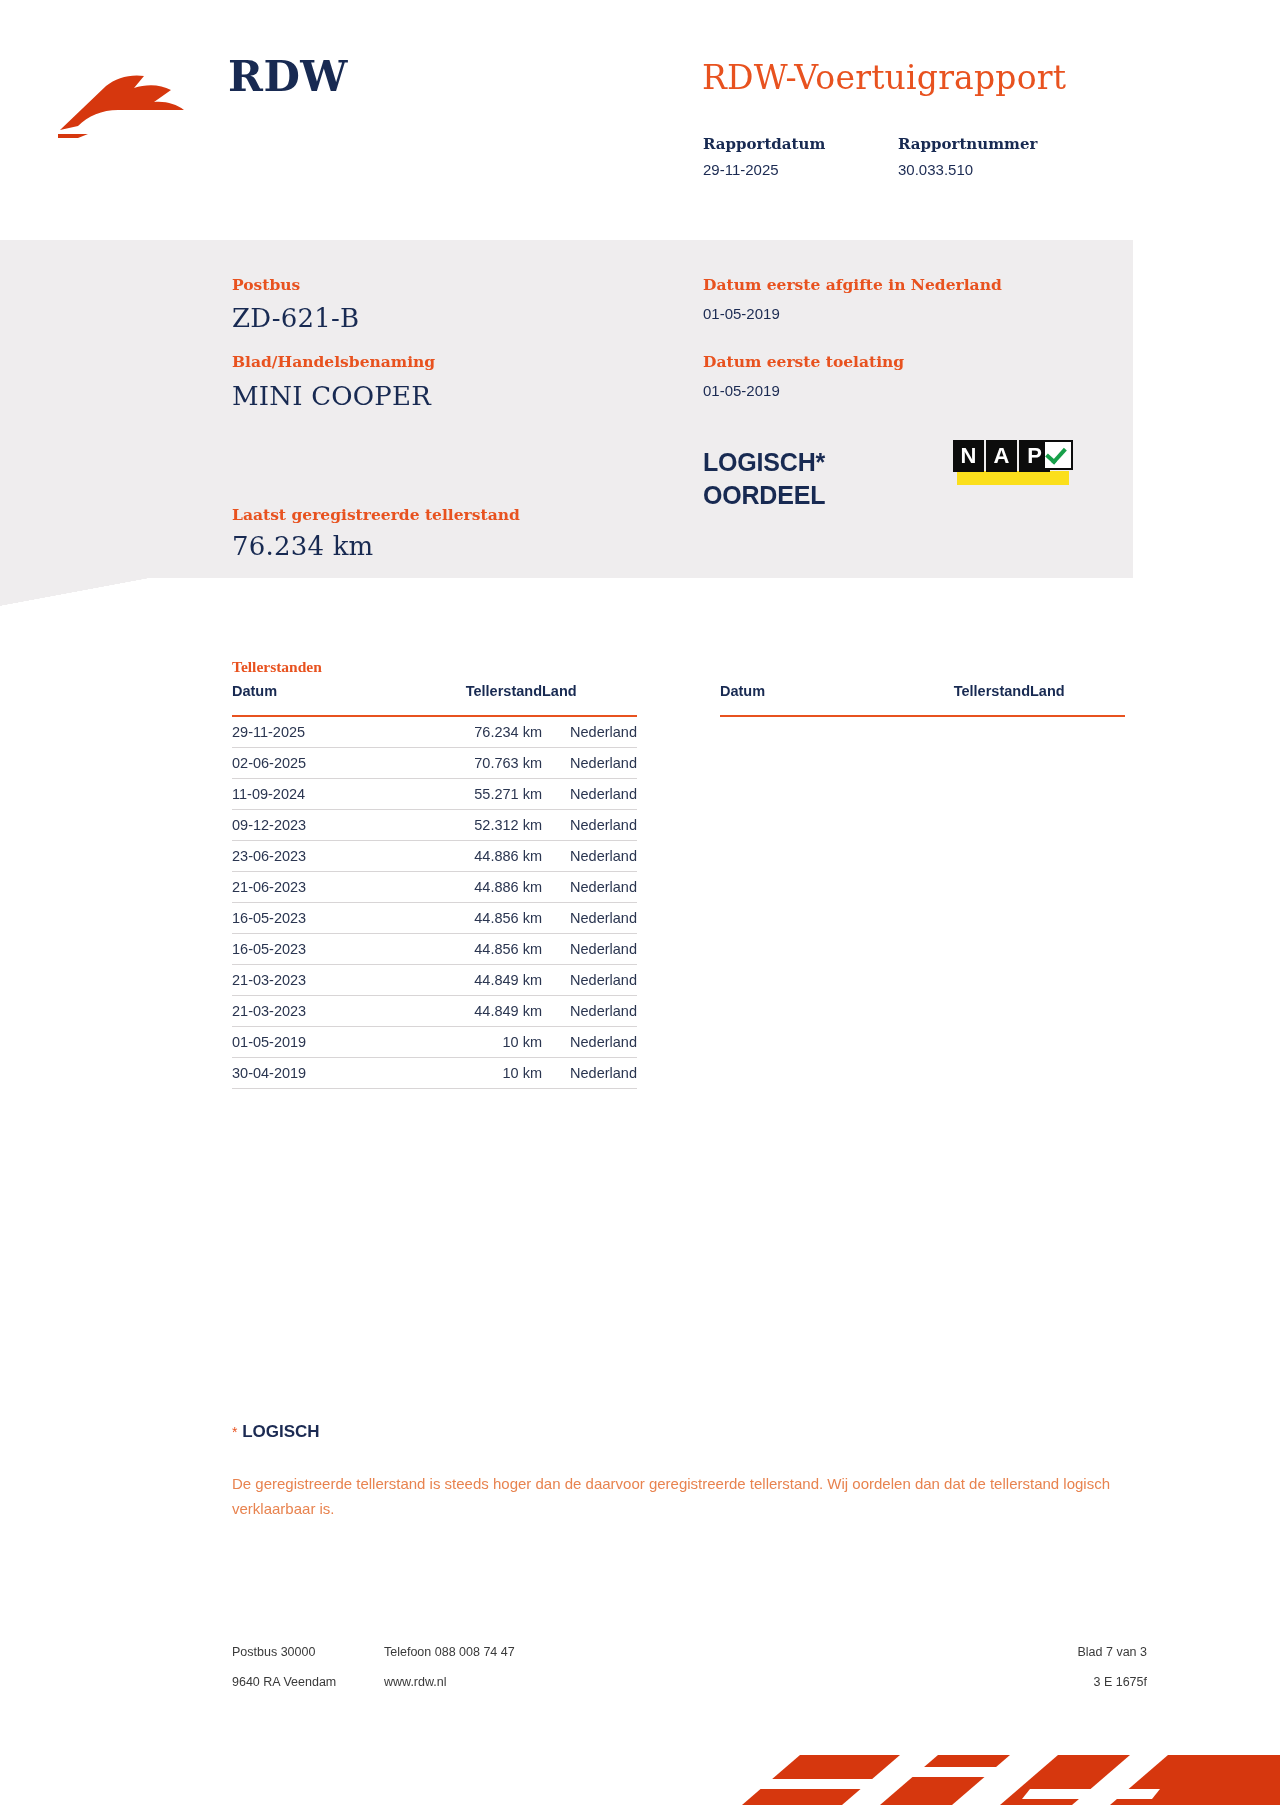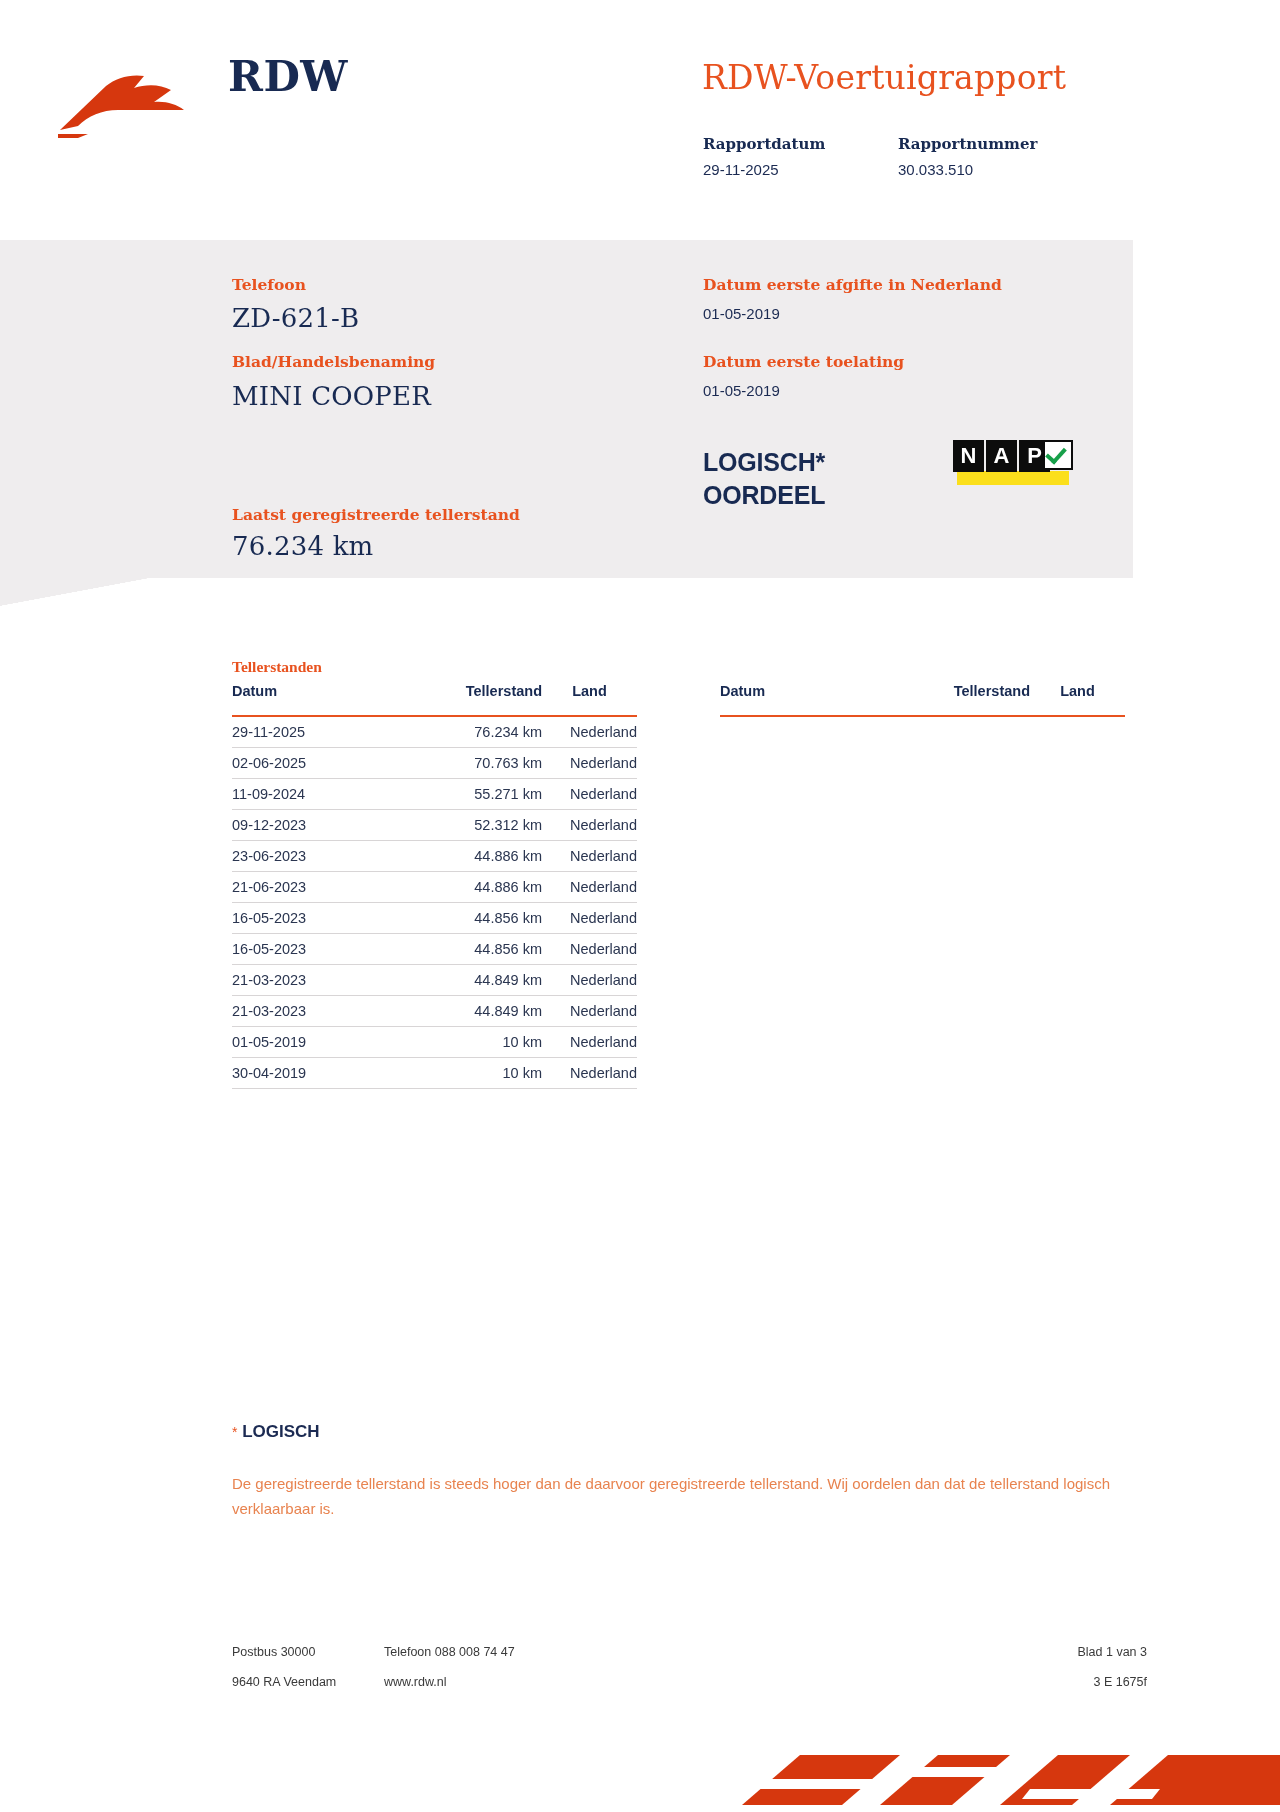--- a/index.html
+++ b/index.html
@@ -214,21 +214,21 @@
     font-family: Liberation Sans, sans-serif;
     font-weight: bold;
     font-size: 14.5px;
     color: #182a52;
     border-bottom: 2px solid #e8521f;
     padding: 0 0 16px 0;
     text-align: left;
   }
   table.meter th.c-date  { width: 165px; }
   table.meter th.c-stand { width: 145px; text-align: right; }
-  table.meter th.c-land  { width: 95px;  text-align: center; }
+  table.meter th.c-land  { width: 95px;  text-align: left; }
   table.meter td {
     padding: 7px 0 7px 0;
     border-bottom: 1px solid #d8d5d6;
     font-size: 14.5px;
     color: #2a3550;
   }
   table.meter td.c-date  { text-align: left; }
   table.meter td.c-stand { text-align: right; }
   table.meter td.c-land  { text-align: right; }
   table.meter tbody tr:last-child td { border-bottom: 1px solid #d8d5d6; }
@@ -307,21 +307,21 @@
       <div class="row">
         <div class="col1 val">29-11-2025</div>
         <div class="val">30.033.510</div>
       </div>
     </div>
   </div>
 
   <div class="panel"></div>
   <div class="panel-notch"></div>
 
-  <div class="lbl-orange p-kenteken-lbl">Telefoon</div>
+  <div class="lbl-orange p-kenteken-lbl">Postbus</div>
   <div class="val-big p-kenteken-val">ZD-621-B</div>
 
   <div class="lbl-orange p-merk-lbl">Blad/Handelsbenaming</div>
   <div class="val-big p-merk-val">MINI COOPER</div>
 
   <div class="lbl-orange p-teller-lbl">Laatst geregistreerde tellerstand</div>
   <div class="val-big p-teller-val">76.234 km</div>
 
   <div class="lbl-orange p-afgifte-lbl">Datum eerste afgifte in Nederland</div>
   <div class="val-small p-afgifte-val">01-05-2019</div>
@@ -432,21 +432,21 @@
       <span class="star">*</span>
       <span>LOGISCH</span>
     </div>
     <div class="fn-body">De geregistreerde tellerstand is steeds hoger dan de daarvoor geregistreerde tellerstand. Wij oordelen dan dat de tellerstand logisch verklaarbaar is.</div>
   </div>
 
   <div class="footer">
     <div class="frow">
       <div class="f1">Postbus 30000</div>
       <div class="f2">Telefoon 088 008 74 47</div>
-      <div class="f3">Blad 1 van 3</div>
+      <div class="f3">Blad 7 van 3</div>
     </div>
     <div class="frow">
       <div class="f1">9640 RA Veendam</div>
       <div class="f2">www.rdw.nl</div>
       <div class="f3">3 E 1675f</div>
     </div>
   </div>
 
   <div class="footer-bar">
     <svg viewBox="0 0 1280 67" width="1280" height="67" aria-hidden="true">

